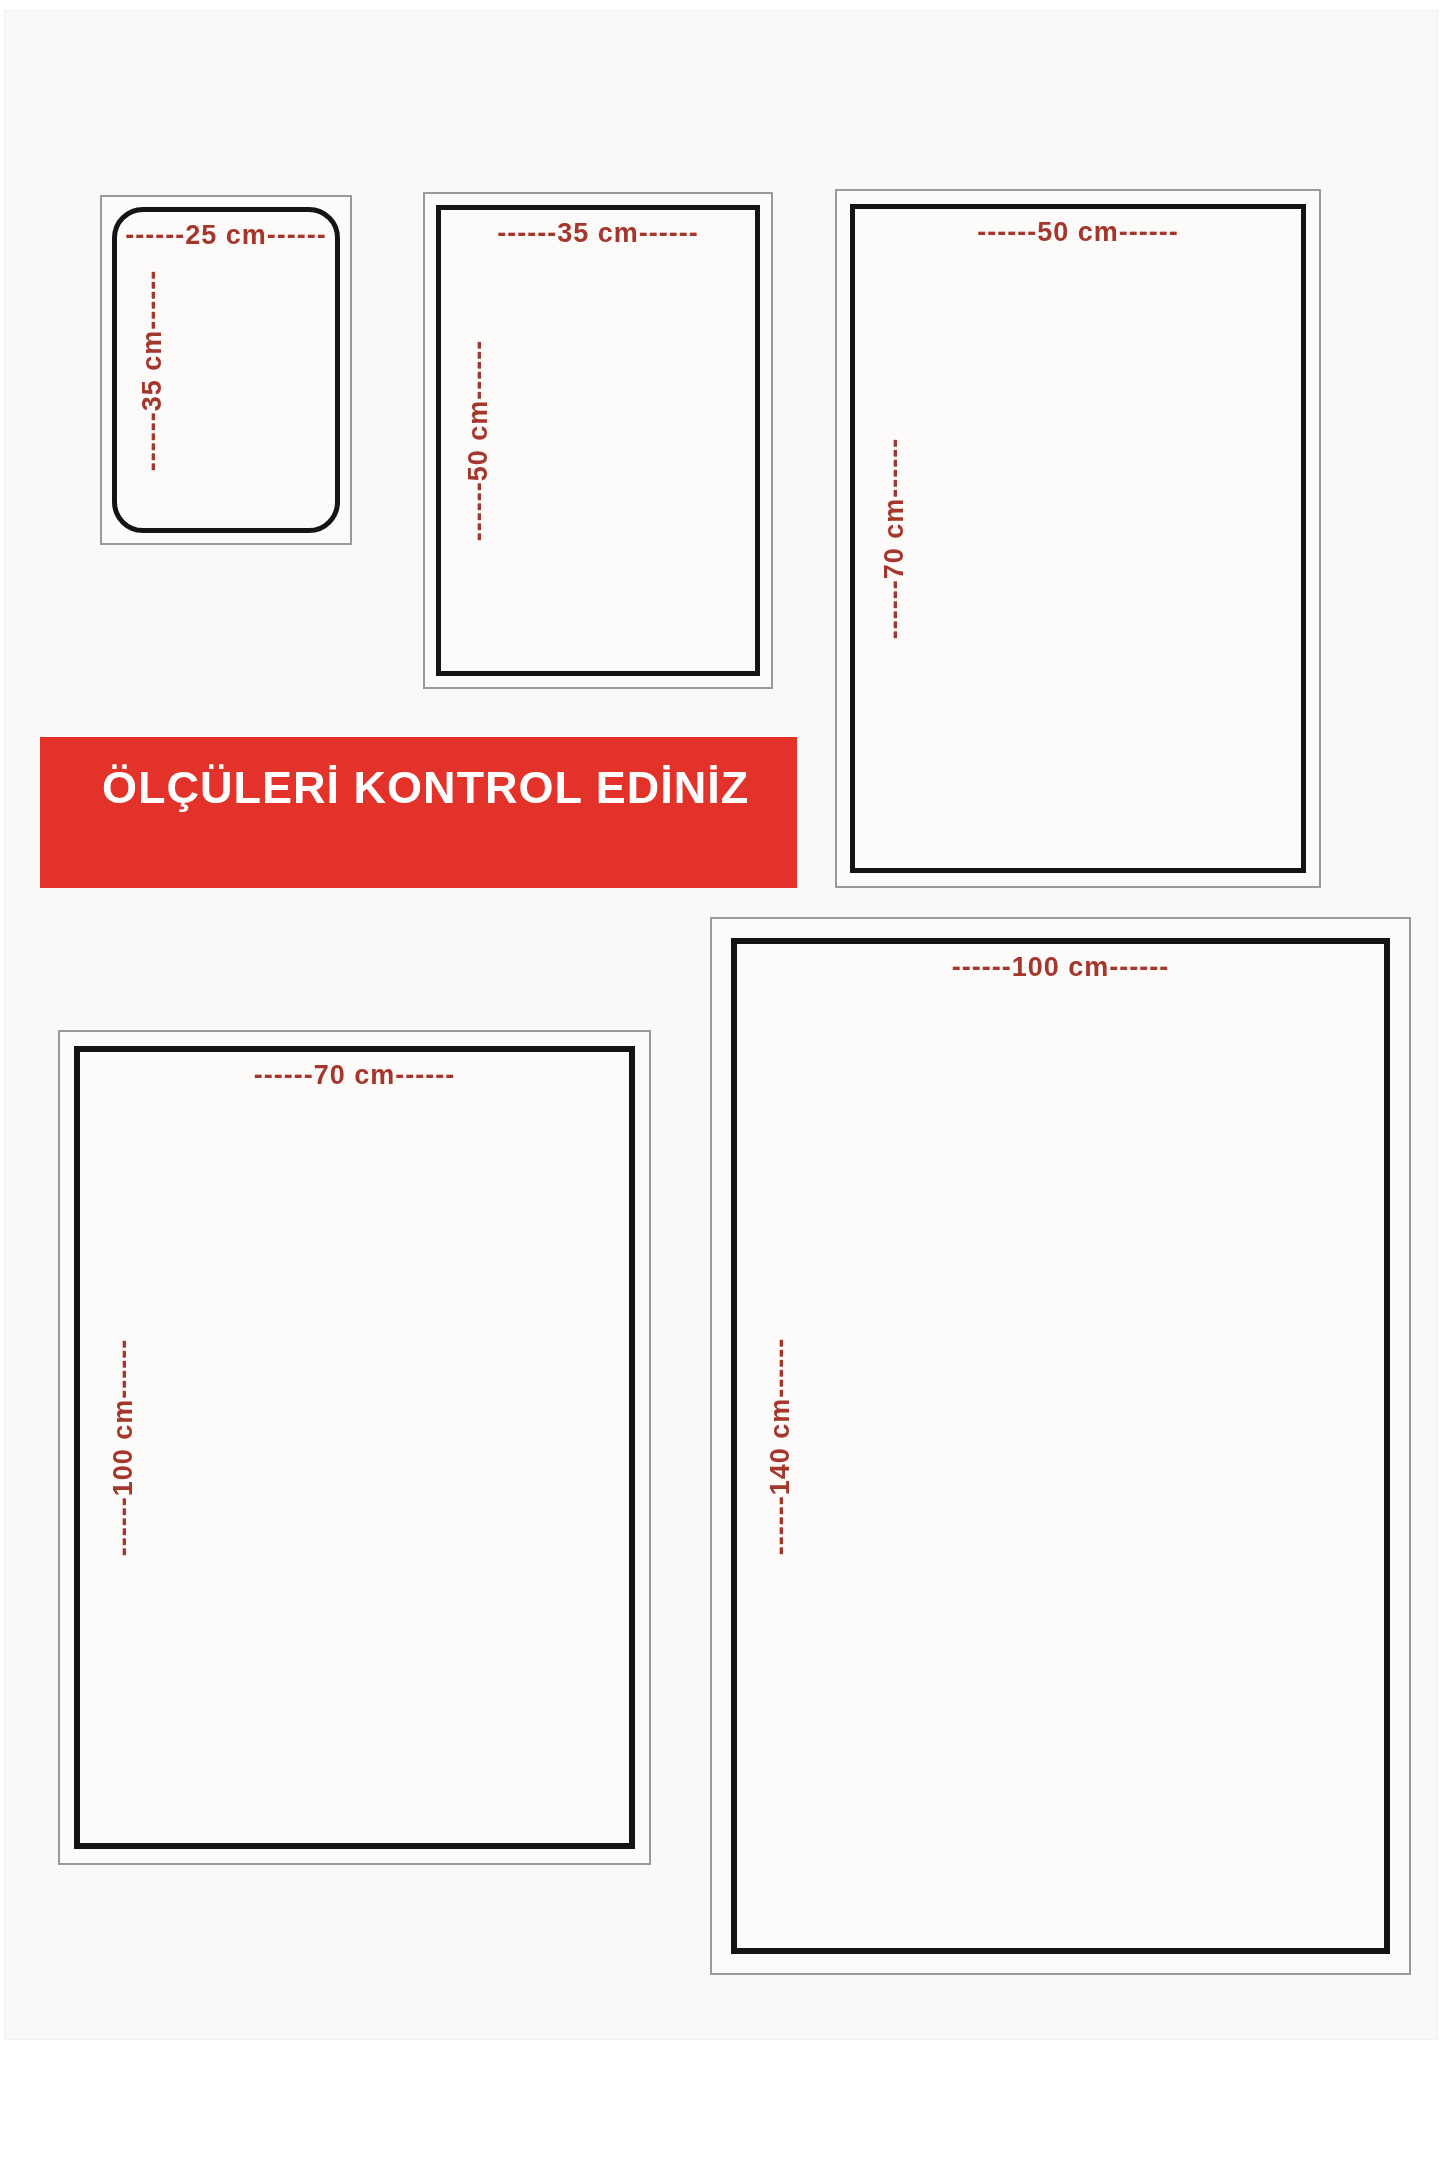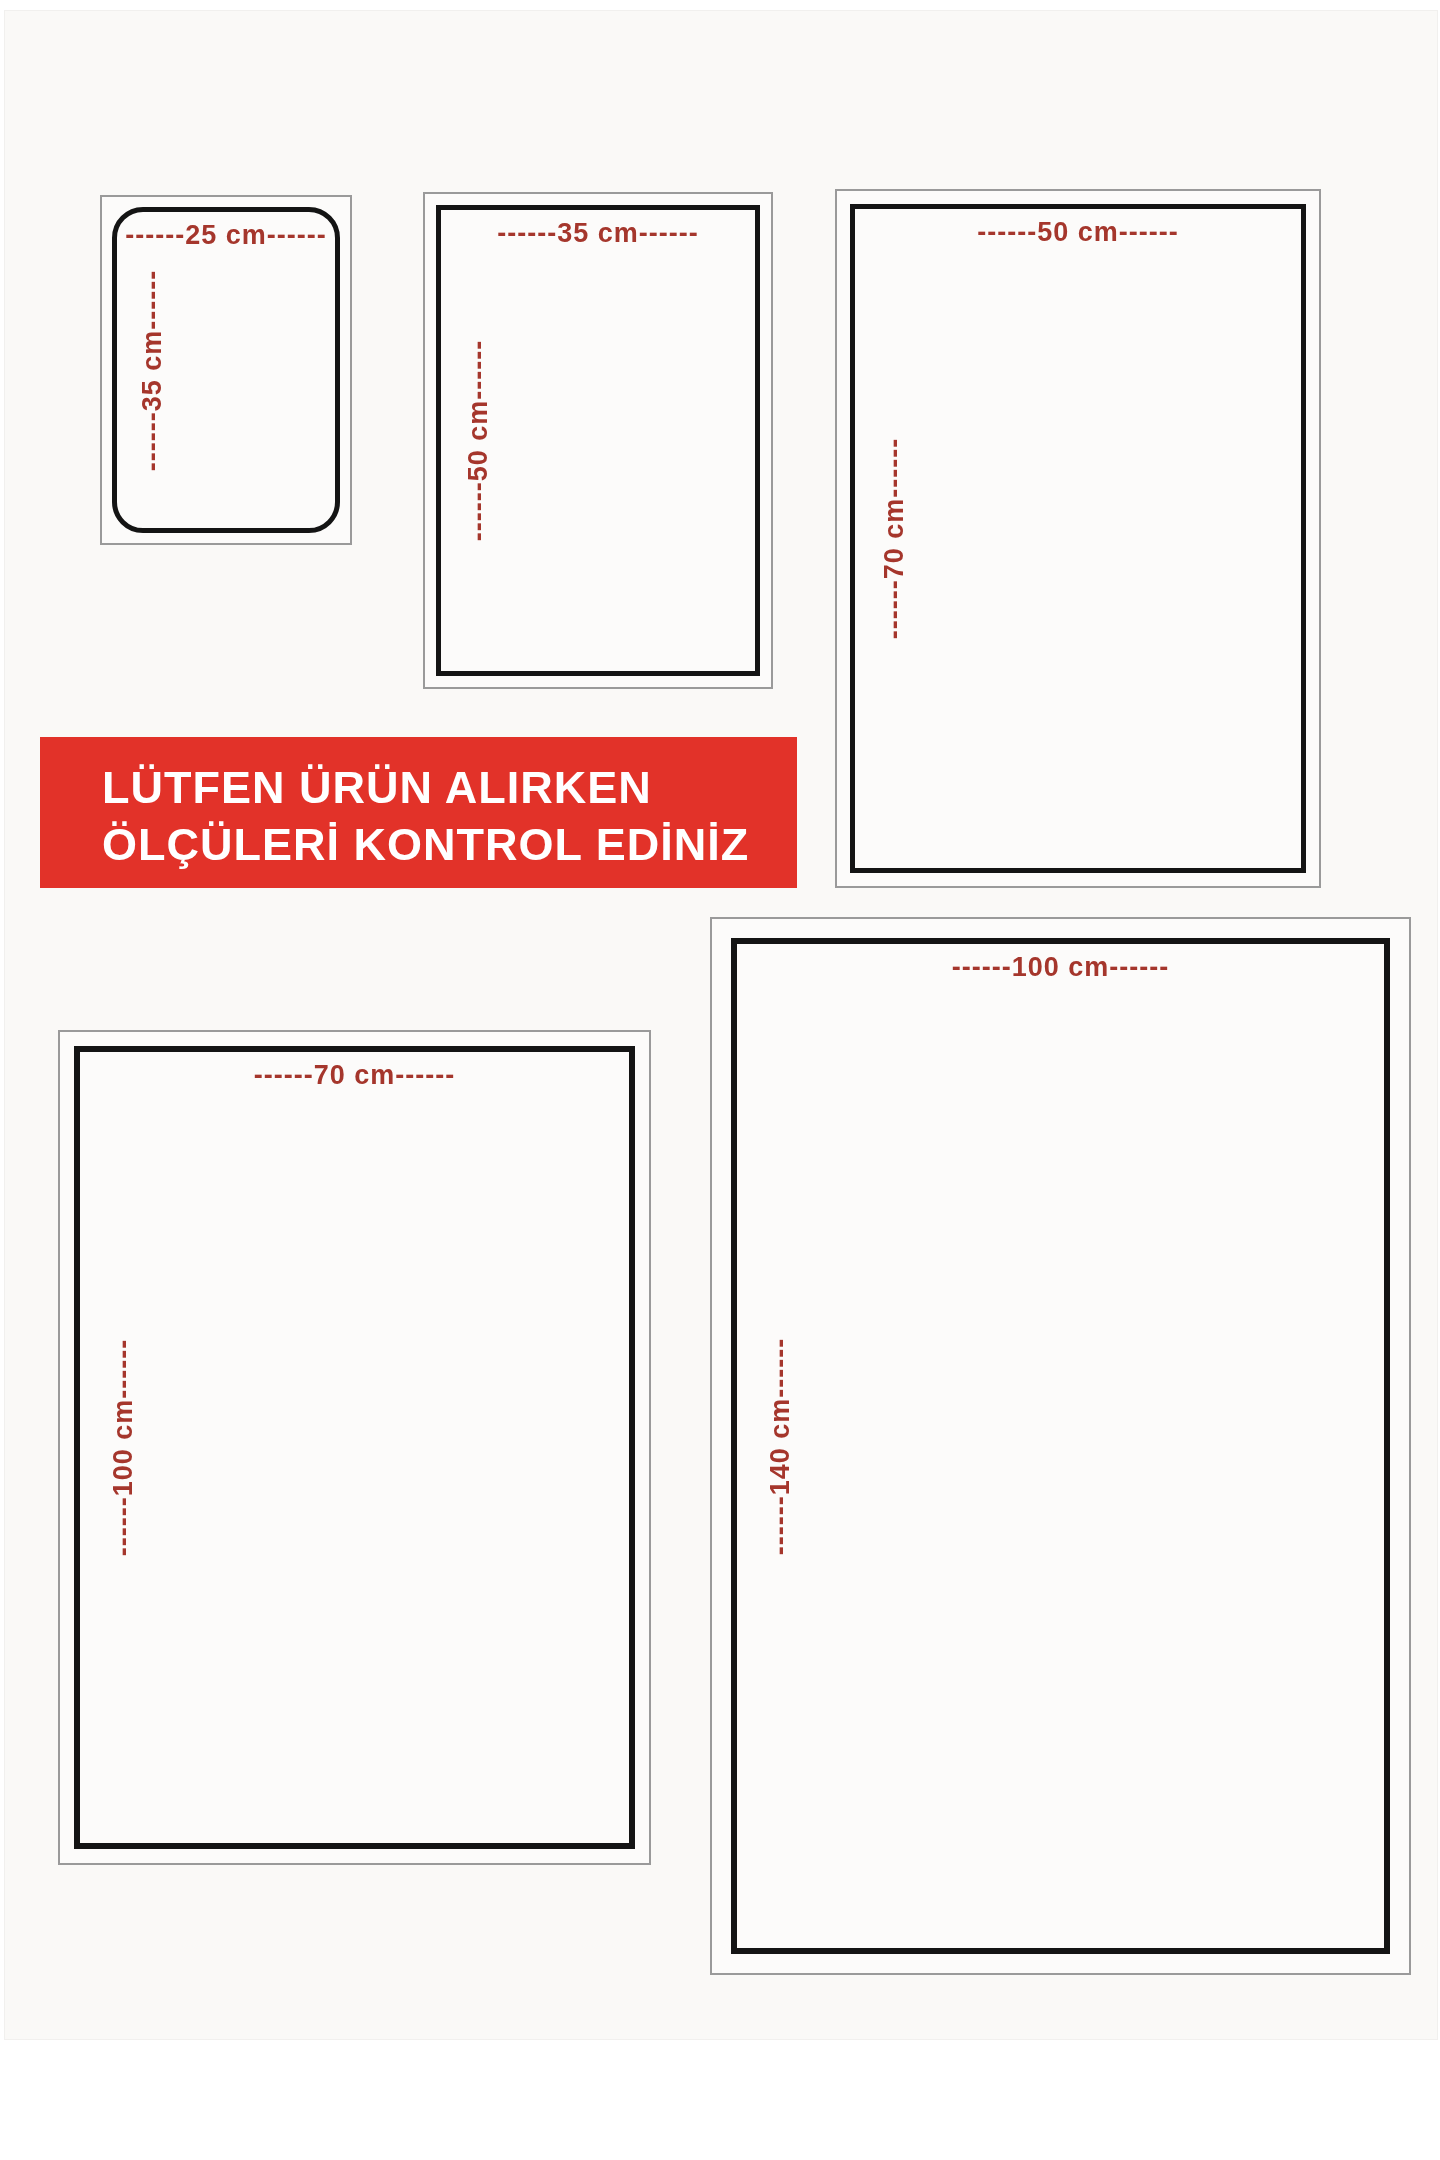--- a/index.html
+++ b/index.html
@@ -123,21 +123,20 @@
   <div class="size-box" id="box-50x70">
     <div class="black-frame">
       <div class="h-label">------50 cm------</div>
       <div class="v-wrap">
         <div class="v-text">------70 cm------</div>
       </div>
     </div>
   </div>
 
   <div class="warning-banner">
-    <div>LÜTFEN ÜRÜN ALIRKEN</div>
     <div>ÖLÇÜLERİ KONTROL EDİNİZ</div>
   </div>
 
   <div class="size-box" id="box-70x100">
     <div class="black-frame thick">
       <div class="h-label">------70 cm------</div>
       <div class="v-wrap">
         <div class="v-text">------100 cm------</div>
       </div>
     </div>

